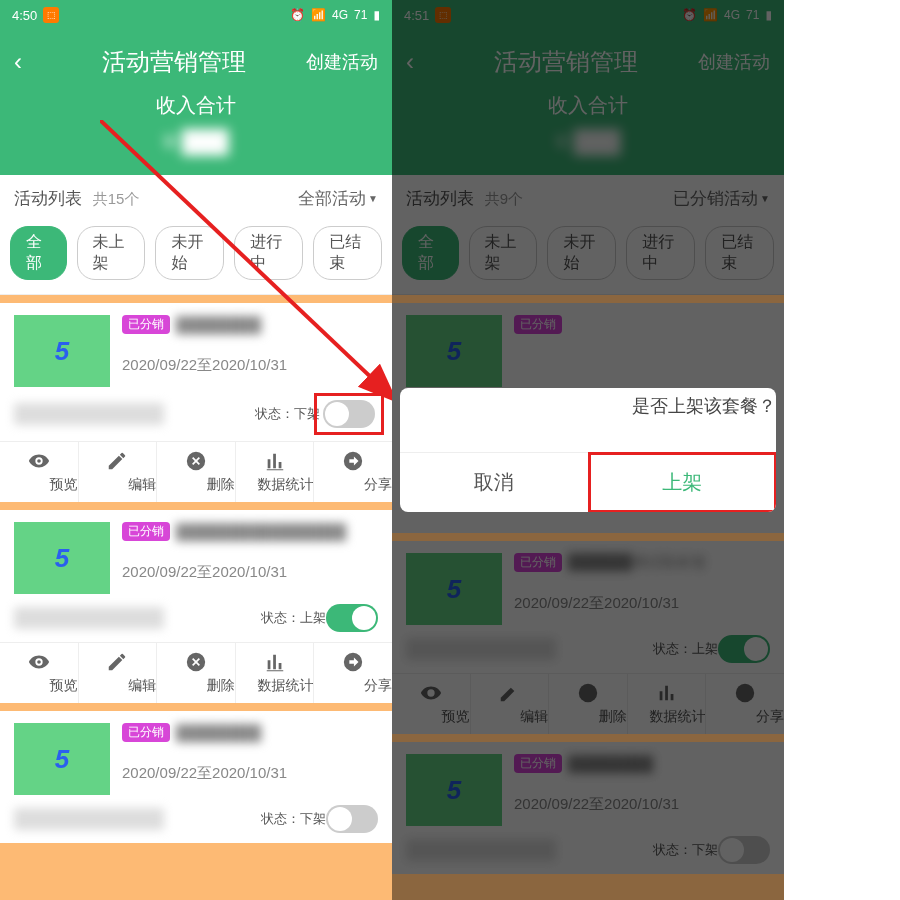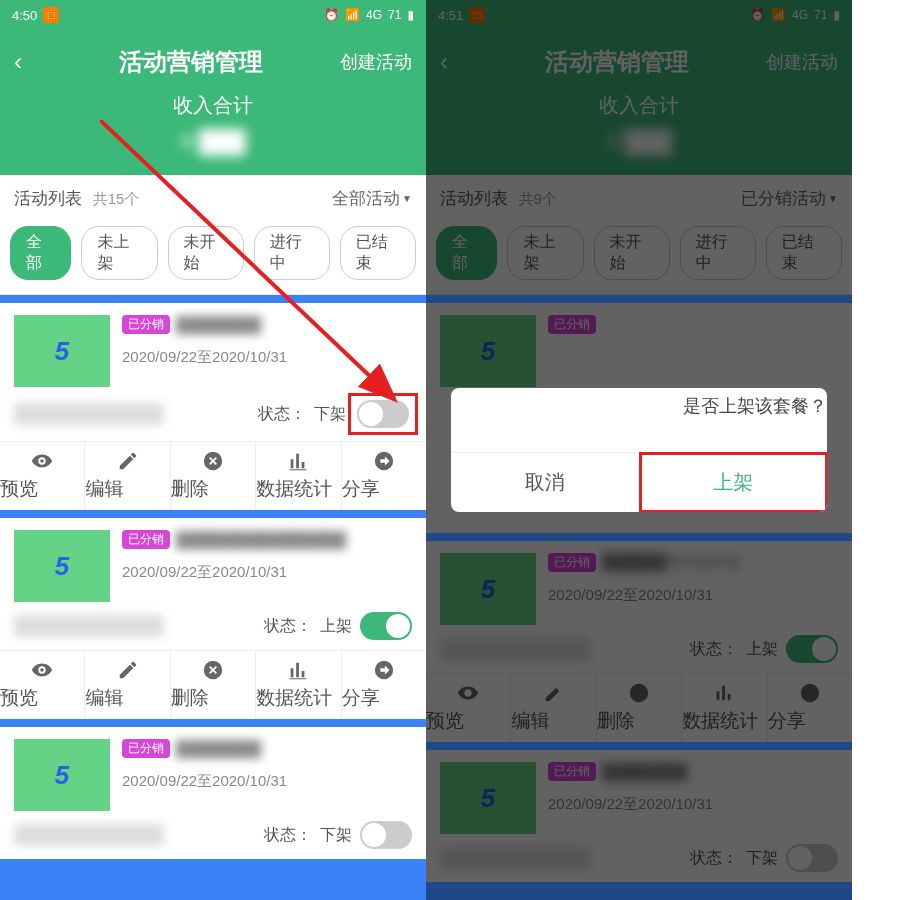--- a/index.html
+++ b/index.html
@@ -1,57 +1,57 @@
 <!DOCTYPE html>
 <html><head>
 <meta charset="utf-8">
 <style>
 *{box-sizing:border-box;margin:0;padding:0;font-family:-apple-system,Helvetica,Arial,sans-serif}
 body{background:#fff;width:900px;height:900px;position:relative}
 .screens{display:flex;width:900px;height:900px}
-.screen{width:426px;height:900px;position:relative;overflow:hidden;background:#3b82f6}
+.screen{width:392px;height:900px;position:relative;overflow:hidden;background:#fdba74}
 .overlay{position:absolute;inset:0;background:rgba(0,0,0,.45);z-index:50;display:flex;align-items:center;justify-content:center}
 .statusbar{height:30px;background:transparent;display:flex;align-items:center;justify-content:space-between;padding:0 12px;font-size:13px;color:#fff;position:relative;z-index:2}
 .sb-left{display:flex;align-items:center;gap:6px}
 .sb-right{display:flex;align-items:center;gap:6px;font-size:12px}
 .sb-sq{width:16px;height:16px;background:#ff7a00;border-radius:3px;display:flex;align-items:center;justify-content:center;font-size:9px}
 .header{background:#3cb878;color:#fff;position:relative}
 .header.dim{filter:brightness(.7)}
 .topbar{display:flex;align-items:center;justify-content:space-between;padding:16px 14px 8px}
 .back{width:28px;font-size:24px}
-.title{font-size:24px;font-weight:700}
+.title{font-size:24px;font-weight:400}
 .create{font-size:18px}
 .income{text-align:center;padding:6px 0 20px}
 .income .lab{font-size:20px;margin-bottom:10px}
 .income .amt{font-size:22px;filter:blur(6px)}
 .listhead{background:#fff;display:flex;align-items:center;justify-content:space-between;padding:12px 14px;font-size:17px;color:#555}
 .listhead .cnt{color:#999;font-size:15px;margin-left:6px}
 .filter{display:flex;align-items:center;color:#666;font-size:17px}
 .tri{font-size:10px;margin-left:2px}
 .pills{background:#fff;padding:4px 10px 14px;display:flex;gap:10px;border-bottom:1px solid #eee}
 .pill{border-radius:18px;padding:5px 15px;font-size:16px;color:#555;border:1px solid #ccc;background:#fff}
 .pill.active{background:#3cb878;color:#fff;border-color:#3cb878}
 .card{background:#fff;margin-top:8px}
 .crow{display:flex;padding:12px 14px 4px;align-items:flex-start;gap:12px}
 .thumb{width:96px;height:72px;background:#64d386;color:#2a5fef;font-size:26px;font-weight:700;display:flex;align-items:center;justify-content:center;font-style:italic}
 .cinfo{flex:1}
 .tagrow{display:flex;align-items:center;gap:6px}
 .tag{background:#d846d8;color:#fff;font-size:12px;padding:1px 6px;border-radius:4px}
 .blurtxt{filter:blur(5px);color:#888;font-size:15px;flex:1}
-.date{color:#888;font-size:15px;margin-top:14px}
+.date{color:#888;font-size:15px;margin-top:22px}
 .staterow{display:flex;align-items:center;justify-content:space-between;padding:6px 14px 10px}
 .blurchip{filter:blur(5px);width:150px;height:22px;background:#ddd;border-radius:3px}
-.state{display:flex;align-items:center;gap:8px;font-size:16px;color:#555}
+.state{display:flex;align-items:center;font-size:13px;color:#555}
 .toggle{width:52px;height:28px;border-radius:14px;background:#ccc;position:relative}
 .toggle::after{content:"";position:absolute;width:24px;height:24px;background:#fff;border-radius:50%;top:2px;left:2px}
 .toggle.on{background:#3cb878}
 .toggle.on::after{left:26px}
 .redbox{border:3px solid #e62020;padding:4px 6px;margin:-4px -6px}
 .actions{display:flex;border-top:1px solid #eee}
-.act{flex:1;text-align:left;padding:8px 0;font-size:19px;color:#555;border-right:1px solid #eee}
+.act{flex:1;text-align:right;padding:8px 0;font-size:14px;color:#555;border-right:1px solid #eee}
 .act:last-child{border-right:none}
 .act .ic{font-size:20px;margin-bottom:4px;display:block;color:#666}
 .arrow{position:absolute;z-index:40;pointer-events:none}
 .dialog{background:#fff;border-radius:8px;width:376px;overflow:hidden}
 .dlg-title{text-align:center;font-size:22px;padding:20px 0 12px;color:#222}
 .dlg-msg{text-align:right;font-size:18px;color:#444;padding:6px 0 34px}
 .dlg-btns{display:flex;border-top:1px solid #eee}
 .dlg-btn{flex:1;text-align:center;padding:16px 0;font-size:20px}
 .dlg-cancel{color:#555;border-right:1px solid #eee}
 .dlg-ok{color:#3cb878}

